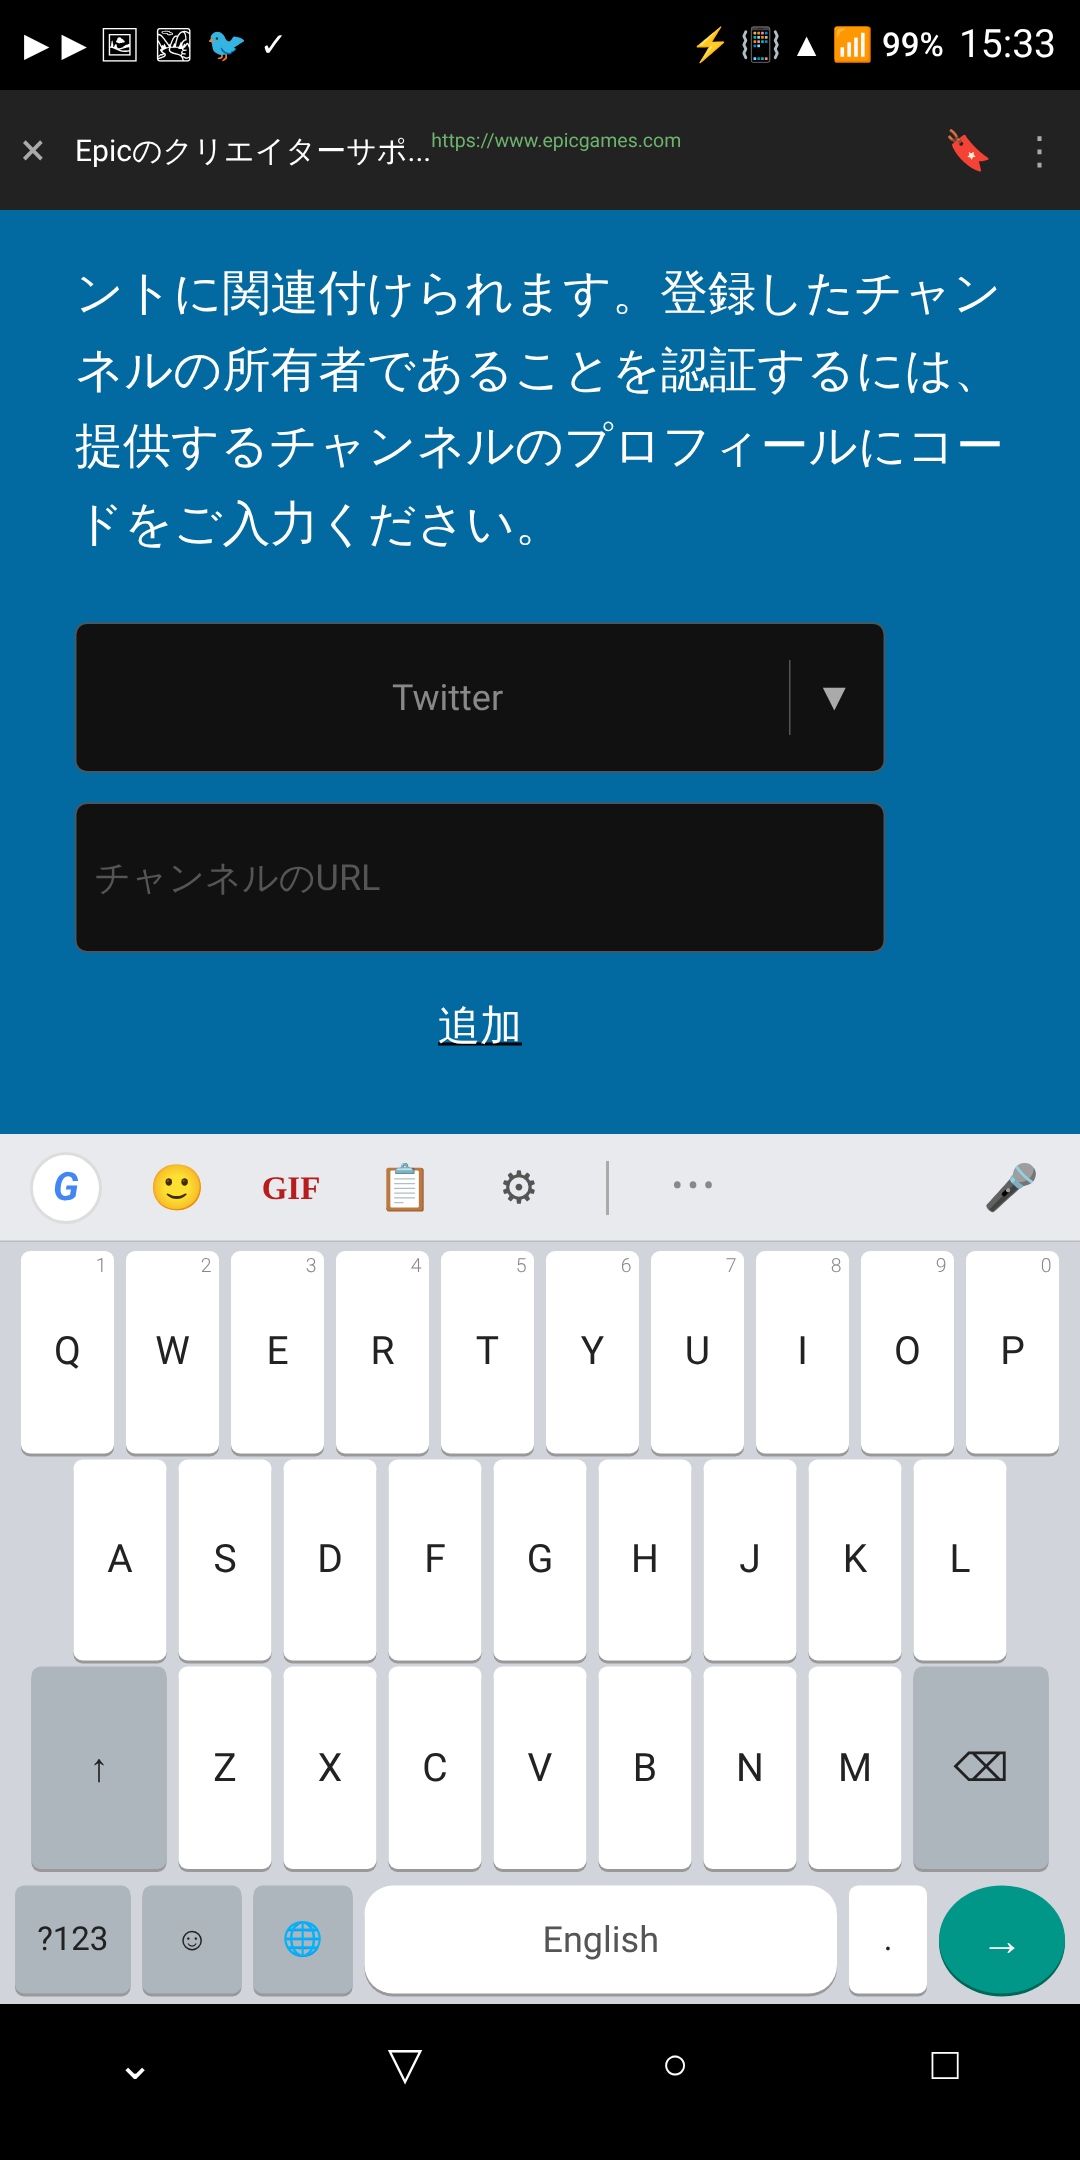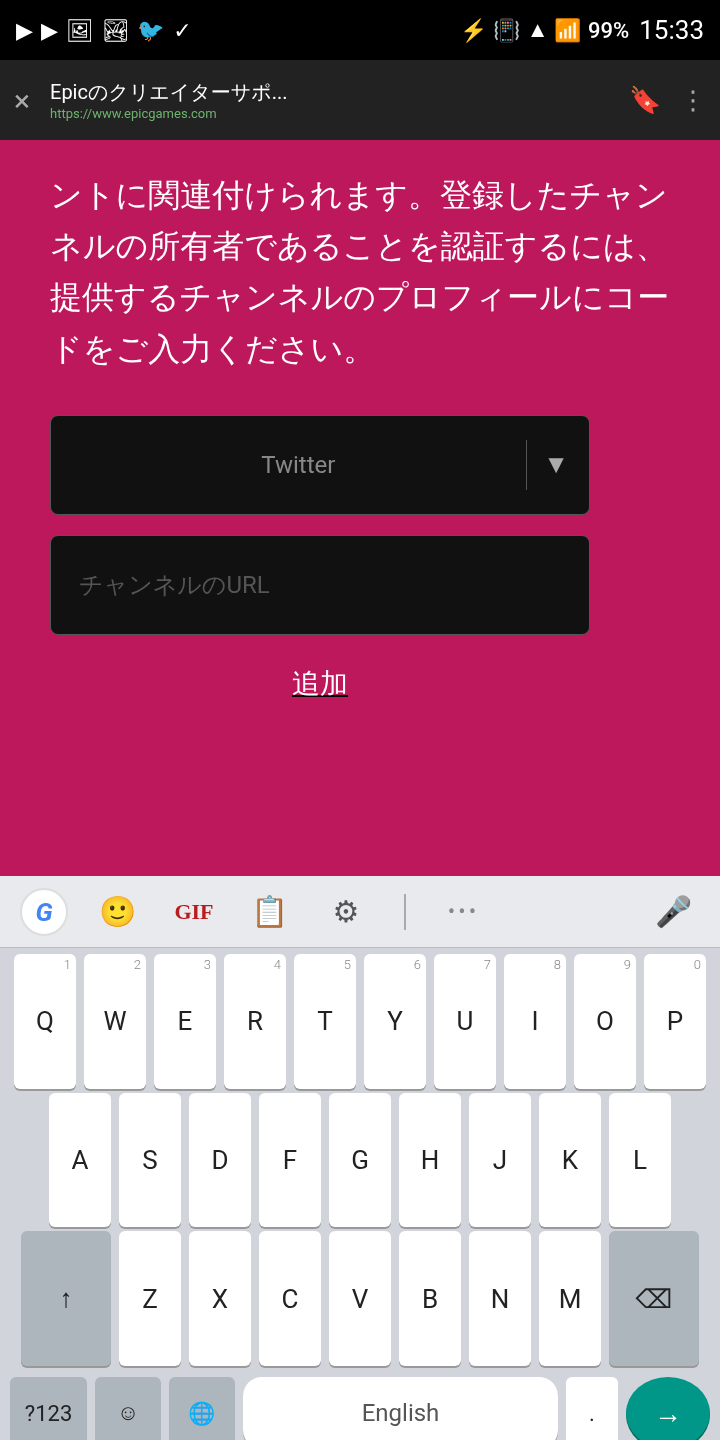--- a/index.html
+++ b/index.html
@@ -48,21 +48,21 @@
       gap: 12px;
     }
     .browser-close {
       color: #aaa;
       font-size: 30px;
       cursor: pointer;
     }
     .browser-url-area {
       flex: 1;
       display: flex;
-      flex-direction: column;
+      flex-direction: row;
       padding: 0 8px;
     }
     .browser-title {
       color: #fff;
       font-size: 20px;
       white-space: nowrap;
       overflow: hidden;
       text-overflow: ellipsis;
     }
     .browser-url {
@@ -75,22 +75,22 @@
       gap: 18px;
     }
     .browser-icon {
       color: #aaa;
       font-size: 26px;
     }
 
     
     .content-area {
       width: 720px;
-      height: 736px;
-      background: #be185d;
+      height: 616px;
+      background: #0369a1;
       padding: 30px 50px 30px 50px;
       overflow: hidden;
     }
     .main-text {
       color: #fff;
       font-size: 32px;
       line-height: 1.6;
       margin-bottom: 40px;
     }
 
@@ -125,21 +125,21 @@
 
     
     .url-input-container {
       width: 540px;
       height: 100px;
       border: 1.5px solid #555;
       border-radius: 8px;
       margin-bottom: 30px;
       display: flex;
       align-items: center;
-      padding: 0 28px;
+      padding: 0 12px;
       background: #111;
     }
     .url-placeholder {
       color: #555;
       font-size: 24px;
     }
 
     
     .add-button-container {
       width: 540px;

